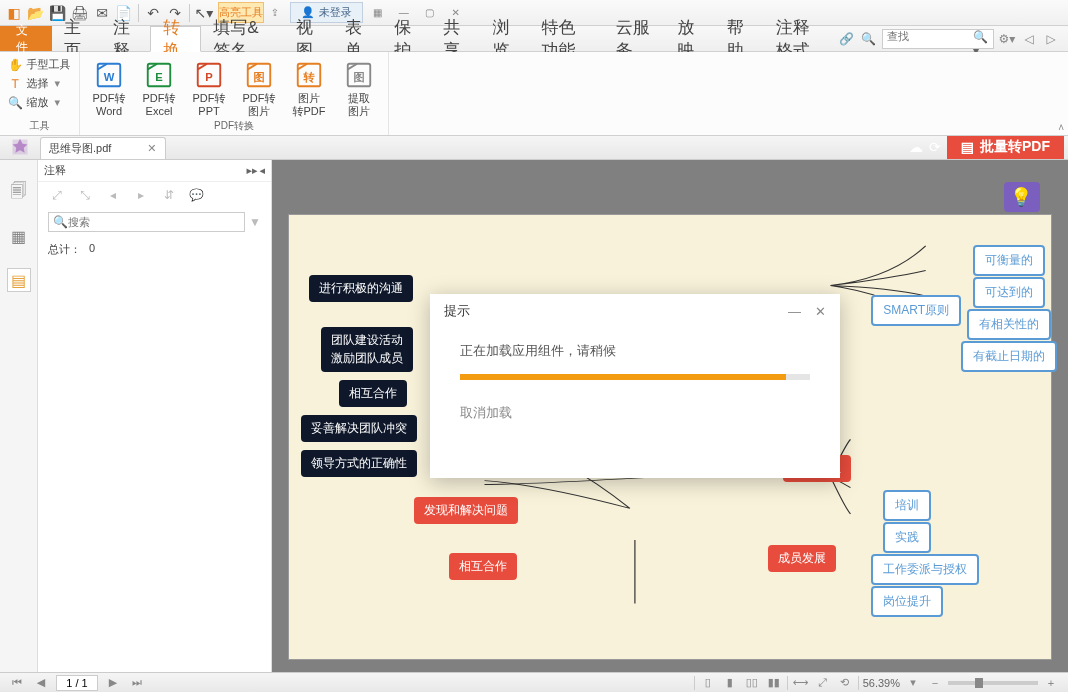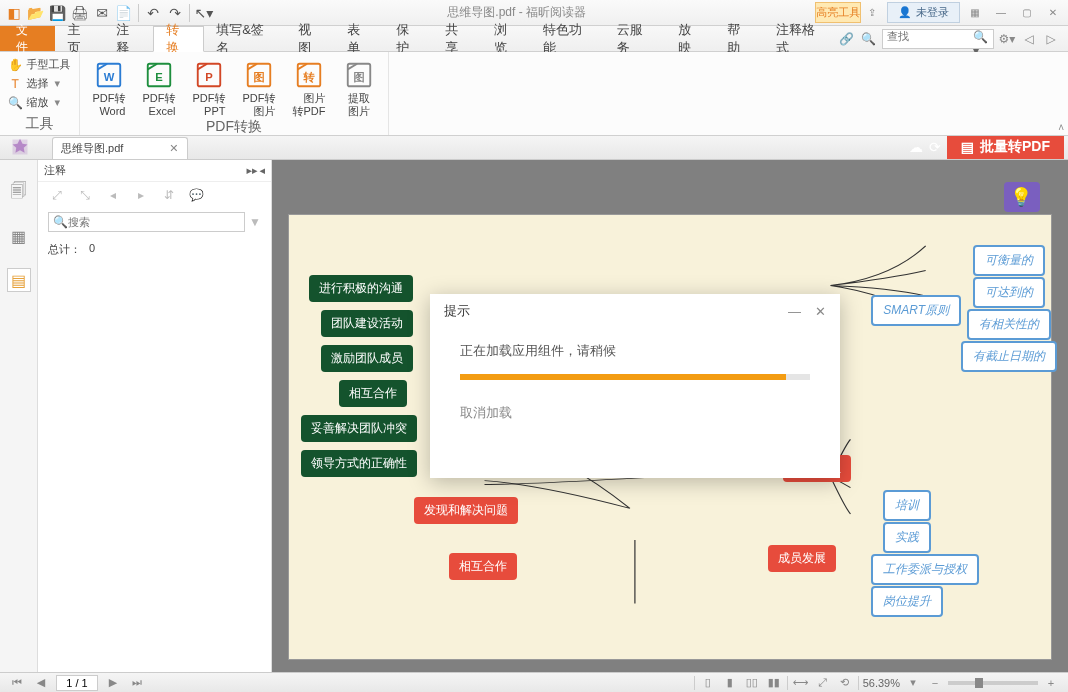--- a/index.html
+++ b/index.html
@@ -13,45 +13,45 @@
 .title-center { flex: 1; text-align: center; color: #888; font-size: 12px; }
 .title-right { display: flex; align-items: center; gap: 4px; padding-right: 4px; }
 .highlight-tool { background: #ffe9b3; color: #e67e22; padding: 2px 0; font-size: 11px; border: 1px solid #f0c070; }
 .login-box { background: #e8f0f8; color: #4a6a8a; padding: 2px 10px; font-size: 11px; border: 1px solid #c0d0e0; }
 .win-btn { width: 22px; height: 18px; display: flex; align-items: center; justify-content: center; color: #888; font-size: 10px; }
 
 
 .menubar { height: 26px; background: linear-gradient(#f8f8f8,#efefef); border-bottom: 1px solid #d0d0d0; display: flex; align-items: stretch; }
 .file-btn { background: #e67e22; color: #fff; padding: 0 16px; display: flex; align-items: center; font-size: 12px; cursor: pointer; }
 .menu-tabs { display: flex; }
-.menu-tab { padding: 0 12px; display: flex; align-items: center; color: #444; cursor: pointer; font-size: 13px; }
+.menu-tab { padding: 0 12px; display: flex; align-items: center; color: #444; cursor: pointer; font-size: 17px; }
 .menu-tab.active { background: #fff; border: 1px solid #ccc; border-bottom: 1px solid #fff; margin-bottom: -1px; color: #e67e22; }
 .menu-right { margin-left: auto; display: flex; align-items: center; gap: 4px; padding-right: 8px; }
 .search-box { display: flex; align-items: flex-start; border: 1px solid #ccc; background: #fff; height: 20px; }
 .search-box input { border: none; outline: none; width: 90px; font-size: 11px; padding: 0 4px; }
 .search-btn { width: 20px; display: flex; align-items: center; justify-content: center; color: #666; }
 .nav-btn { width: 18px; color: #888; text-align: center; cursor: pointer; }
 
 
 .ribbon { height: 84px; background: #fcfcfc; border-bottom: 1px solid #d0d0d0; display: flex; position: relative; }
 .ribbon-group { display: flex; flex-direction: column; align-items: center; padding: 4px 6px 2px; border-right: 1px solid #e5e5e5; }
-.ribbon-group-label { font-size: 14px; color: #666; margin-top: auto; }
+.ribbon-group-label { font-size: 10px; color: #666; margin-top: auto; }
 .tool-col { display: flex; flex-direction: column; gap: 2px; }
 .tool-small { display: flex; align-items: center; gap: 4px; color: #444; cursor: pointer; font-size: 11px; padding: 1px 2px; }
 .tool-small .icon { width: 14px; height: 14px; display: flex; align-items: center; justify-content: center; font-size: 12px; }
 .tool-big { display: flex; flex-direction: column; align-items: center; cursor: pointer; width: 46px; padding-top: 2px; }
 .tool-big .big-icon { width: 34px; height: 34px; display: flex; align-items: center; justify-content: center; font-size: 20px; }
-.tool-big .big-label { font-size: 11px; color: #444; text-align: right; line-height: 1.2; }
+.tool-big .big-label { font-size: 11px; color: #444; text-align: center; line-height: 1.2; }
 .tools-row { display: flex; gap: 4px; }
 .ribbon-collapse { position: absolute; right: 4px; bottom: 2px; color: #888; font-size: 10px; cursor: pointer; }
 
 
 .doctabs { height: 24px; background: linear-gradient(#f5f5f5,#e8e8e8); border-bottom: 1px solid #ccc; display: flex; align-items: flex-end; }
 .home-tab { width: 40px; height: 24px; display: flex; align-items: center; justify-content: center; }
-.doc-tab { background: #fff; border: 1px solid #ccc; border-bottom: none; height: 22px; padding: 0 8px; display: flex; align-items: center; gap: 46px; font-size: 11px; color: #444; border-radius: 3px 3px 0 0; margin-left: 12px; }
+.doc-tab { background: #fff; border: 1px solid #ccc; border-bottom: none; height: 22px; padding: 0 8px; display: flex; align-items: center; gap: 36px; font-size: 11px; color: #444; border-radius: 3px 3px 0 0; margin-left: 0; }
 .doc-tab .close { color: #888; cursor: pointer; }
 .doctabs-right { margin-left: auto; display: flex; align-items: center; gap: 6px; padding-right: 4px; }
 .cloud-icon { color: #fff; font-size: 14px; }
 .batch-pdf { background: #e74c3c; color: #fff; height: 24px; padding: 0 14px; display: flex; align-items: center; gap: 6px; font-size: 14px; font-weight: bold; }
 
 
 .main { display: flex; height: 512px; }
 .left-rail { width: 38px; background: #f5f5f5; border-right: 1px solid #ddd; display: flex; flex-direction: column; align-items: center; padding-top: 20px; gap: 20px; }
 .rail-icon { width: 24px; height: 24px; display: flex; align-items: center; justify-content: center; color: #888; font-size: 16px; cursor: pointer; }
 .rail-icon.active { background: #fff; border: 1px solid #ccc; color: #e67e22; }
@@ -68,22 +68,22 @@
 .notes-info { padding: 6px 10px; font-size: 11px; color: #444; }
 .notes-count { display: flex; gap: 8px; margin-bottom: 10px; }
 .notes-empty { color: #444; }
 
 .doc-view { flex: 1; background: #808080; position: relative; overflow: hidden; }
 .doc-page { position: absolute; left: 16px; right: 16px; top: 54px; bottom: 12px; background: #f8f2da; border: 1px solid #999; }
 .bulb { position: absolute; right: 28px; top: 22px; width: 36px; height: 30px; background: #7a5fbf; border-radius: 4px; display: flex; align-items: center; justify-content: center; color: #ffd54a; font-size: 18px; }
 
 
 .node { position: absolute; padding: 5px 10px; border-radius: 4px; font-size: 12px; color: #fff; white-space: nowrap; }
-.n-blue { background: #14532d; }
-.n-blue-border { background: #fff; border: 2px solid #5b9bd5; color: #5b9bd5; font-style: italic; }
+.n-blue { background: #0f172a; }
+.n-blue-border { background: #fff; border: 2px solid #5b9bd5; color: #5b9bd5; }
 .n-red { background: #e74c3c; }
 
 
 .mm-svg { position: absolute; left: 0; top: 0; width: 100%; height: 100%; pointer-events: none; }
 .mm-svg path { fill: none; stroke: #333; stroke-width: 1.2; }
 
 
 .dialog { position: absolute; left: 430px; top: 294px; width: 410px; height: 184px; background: #fff; box-shadow: 0 4px 20px rgba(0,0,0,0.25); display: flex; flex-direction: column; }
 .dlg-title { height: 34px; display: flex; align-items: center; padding: 0 14px; color: #333; font-size: 13px; }
 .dlg-title .dlg-btns { margin-left: auto; display: flex; gap: 14px; color: #888; cursor: pointer; }
@@ -113,21 +113,20 @@
     <div class="qat-btn" style="color:#b080d0">💾</div>
     <div class="qat-btn">🖨</div>
     <div class="qat-btn">✉</div>
     <div class="qat-btn">📄</div>
     <div class="qat-sep"></div>
     <div class="qat-btn">↶</div>
     <div class="qat-btn">↷</div>
     <div class="qat-sep"></div>
     <div class="qat-btn">↖▾</div>
   </div>
-  <div class="title-center">思维导图.pdf - 福昕阅读器</div>
   <div class="highlight-tool">高亮工具</div>
   <div class="title-right">
     <div class="win-btn">⇪</div>
     <div class="login-box"><span style="margin-right:4px">👤</span><span>未登录</span></div>
     <div class="win-btn">▦</div>
     <div class="win-btn">—</div>
     <div class="win-btn">▢</div>
     <div class="win-btn">✕</div>
   </div>
 </div>
@@ -313,21 +312,21 @@
   <div class="doc-view">
     <div class="doc-page">
       <svg class="mm-svg" viewBox="0 0 760 560" preserveAspectRatio="none">
         <path d="M540 89 Q600 80 635 39 M540 89 Q600 80 635 70 M540 89 Q600 92 635 102 M540 89 Q600 100 635 133"></path>
         <path d="M540 330 Q555 290 560 283 M540 330 Q555 310 560 313 M540 330 Q555 340 560 344 M540 330 Q555 370 560 377"></path>
         <path d="M195 280 Q260 290 340 370 M195 335 Q250 340 340 370 M345 410 Q345 450 345 490"></path>
         <path d="M195 340 Q250 340 500 320"></path>
       </svg>
 
       <div class="node n-blue" style="left:20px;top:60px">进行积极的沟通</div>
-      <div class="node n-blue" style="left:32px;top:95px">团队建设活动</div>
+      <div class="node n-blue" style="left:32px;top:112px">团队建设活动</div>
       <div class="node n-blue" style="left:32px;top:130px">激励团队成员</div>
       <div class="node n-blue" style="left:50px;top:165px">相互合作</div>
       <div class="node n-blue" style="left:12px;top:200px">妥善解决团队冲突</div>
       <div class="node n-blue" style="left:12px;top:235px">领导方式的正确性</div>
 
       <div class="node n-red" style="left:125px;top:282px">发现和解决问题</div>
       <div class="node n-red" style="left:160px;top:338px">相互合作</div>
       <div class="node n-red" style="right:220px;top:176px">成员</div>
       <div class="node n-red" style="right:200px;top:240px">色与定位</div>
       <div class="node n-red" style="right:215px;top:330px">成员发展</div>

